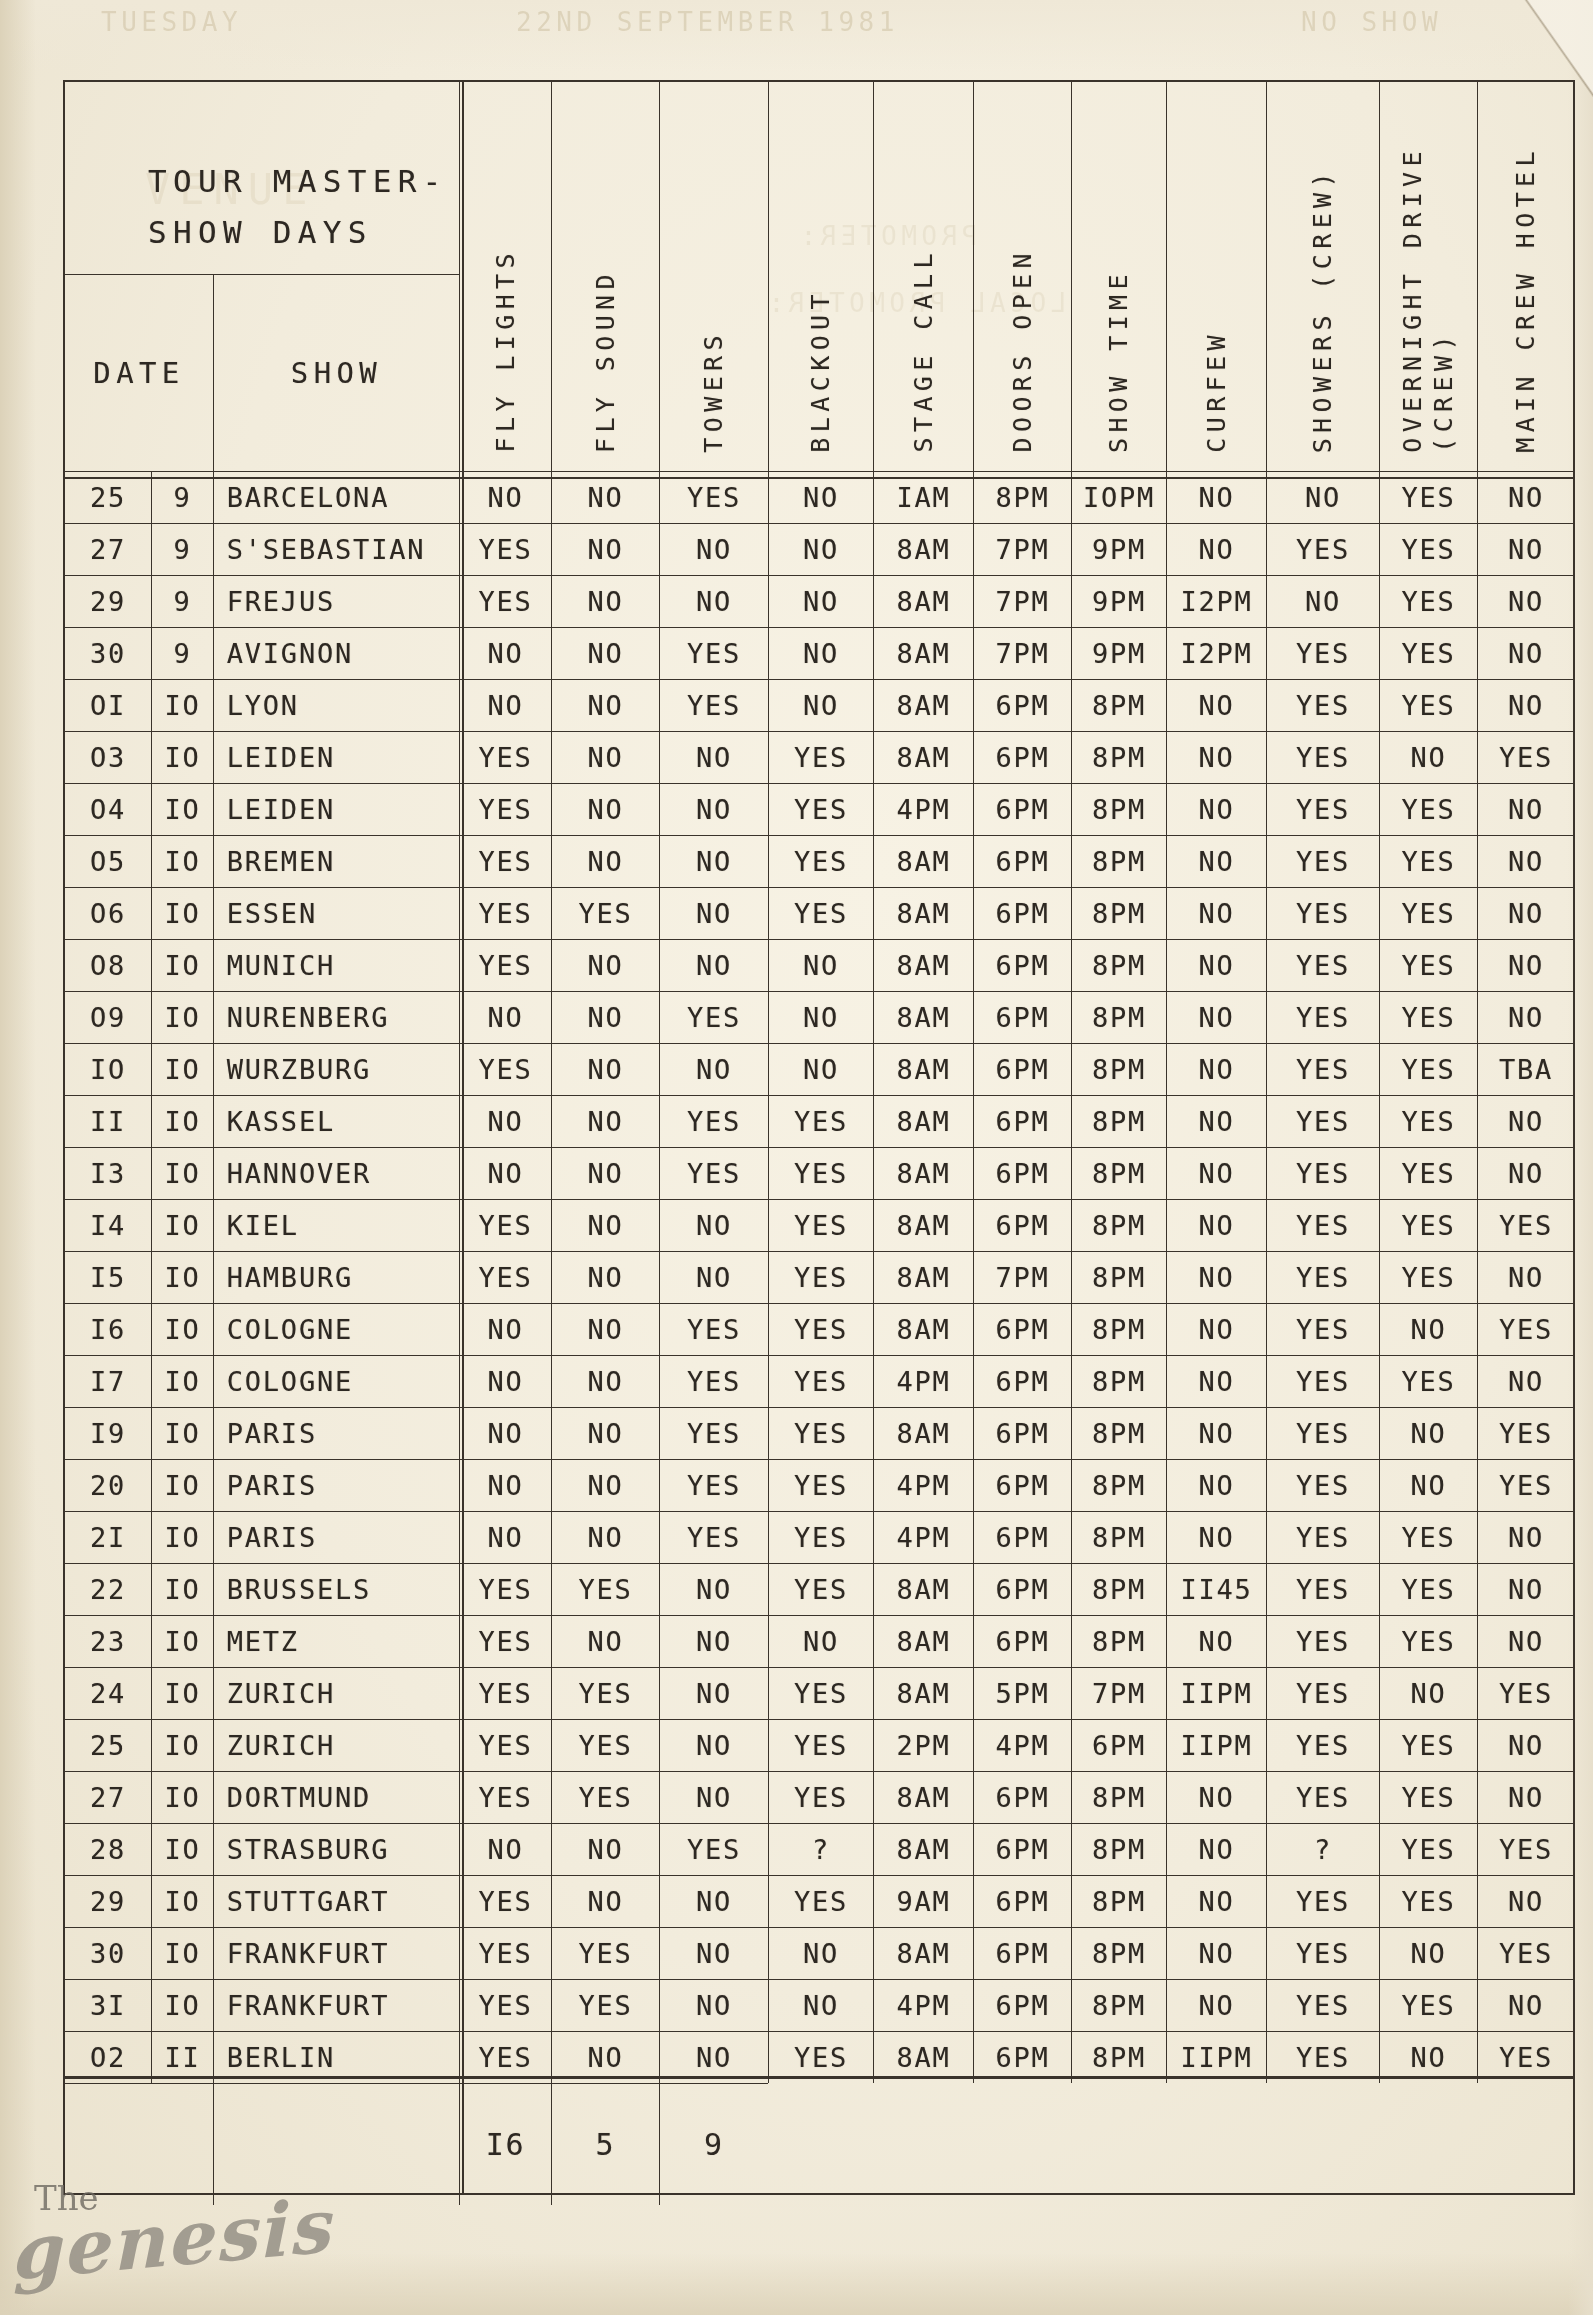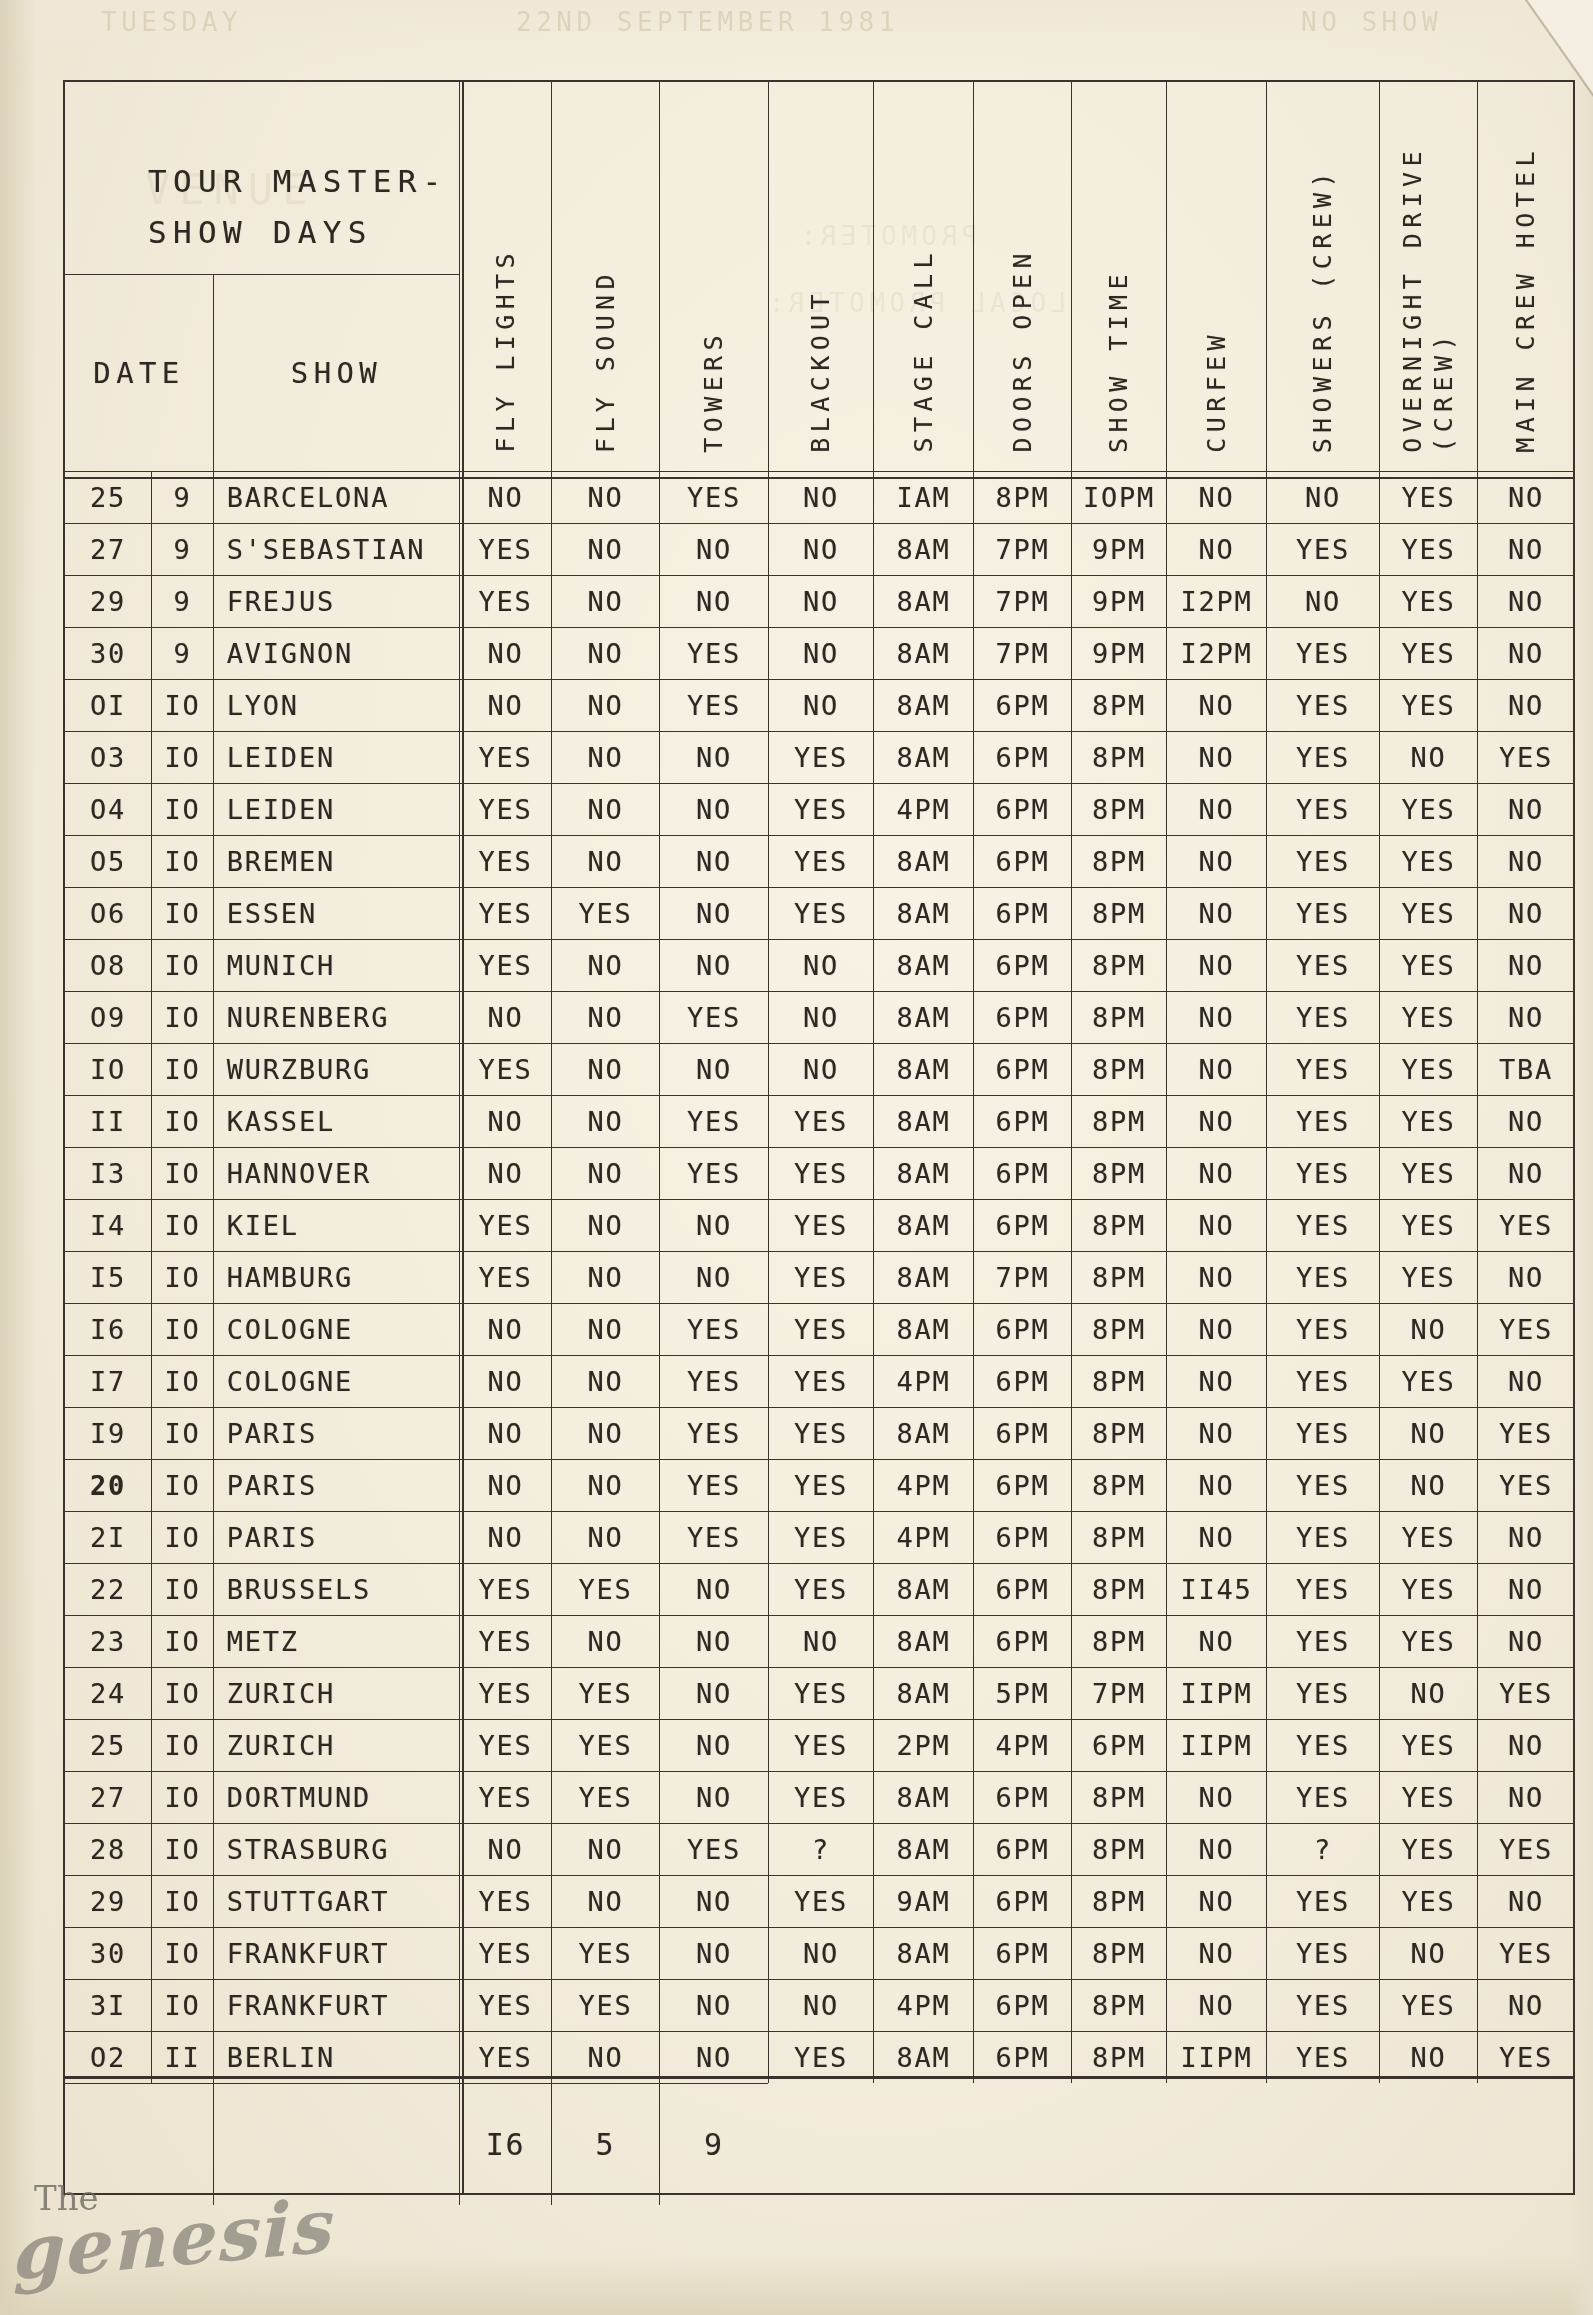--- a/index.html
+++ b/index.html
@@ -389,21 +389,21 @@
       <div class="c " style="grid-area: 21 / 5;">NO</div>
       <div class="c " style="grid-area: 21 / 6;">YES</div>
       <div class="c " style="grid-area: 21 / 7;">YES</div>
       <div class="c " style="grid-area: 21 / 8;">8AM</div>
       <div class="c " style="grid-area: 21 / 9;">6PM</div>
       <div class="c " style="grid-area: 21 / 10;">8PM</div>
       <div class="c " style="grid-area: 21 / 11;">NO</div>
       <div class="c " style="grid-area: 21 / 12;">YES</div>
       <div class="c " style="grid-area: 21 / 13;">NO</div>
       <div class="c " style="grid-area: 21 / 14;">YES</div>
-      <div class="c nbl" style="grid-area: 22 / 1; font-weight: bold;">20</div>
+      <div class="c nbl" style="grid-area: 22 / 1;">20</div>
       <div class="c " style="grid-area: 22 / 2;">IO</div>
       <div class="c show-cell" style="grid-area: 22 / 3;">PARIS</div>
       <div class="c " style="grid-area: 22 / 4;">NO</div>
       <div class="c " style="grid-area: 22 / 5;">NO</div>
       <div class="c " style="grid-area: 22 / 6;">YES</div>
       <div class="c " style="grid-area: 22 / 7;">YES</div>
       <div class="c " style="grid-area: 22 / 8;">4PM</div>
       <div class="c " style="grid-area: 22 / 9;">6PM</div>
       <div class="c " style="grid-area: 22 / 10;">8PM</div>
       <div class="c " style="grid-area: 22 / 11;">NO</div>

